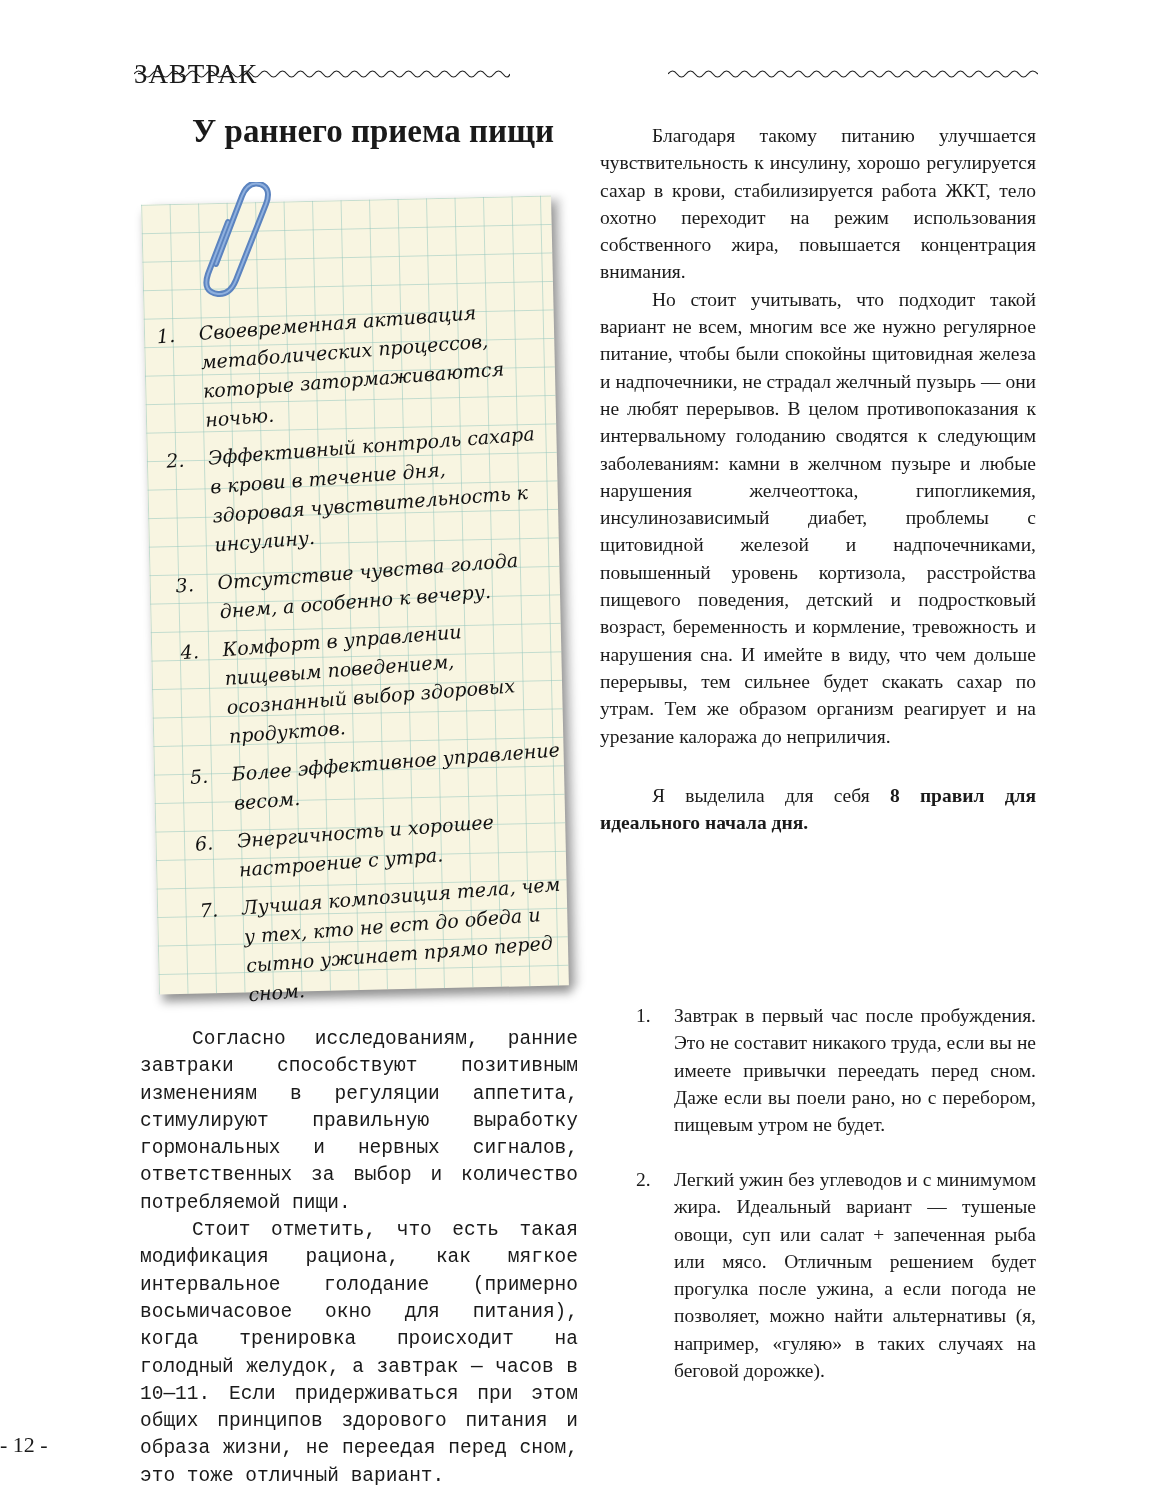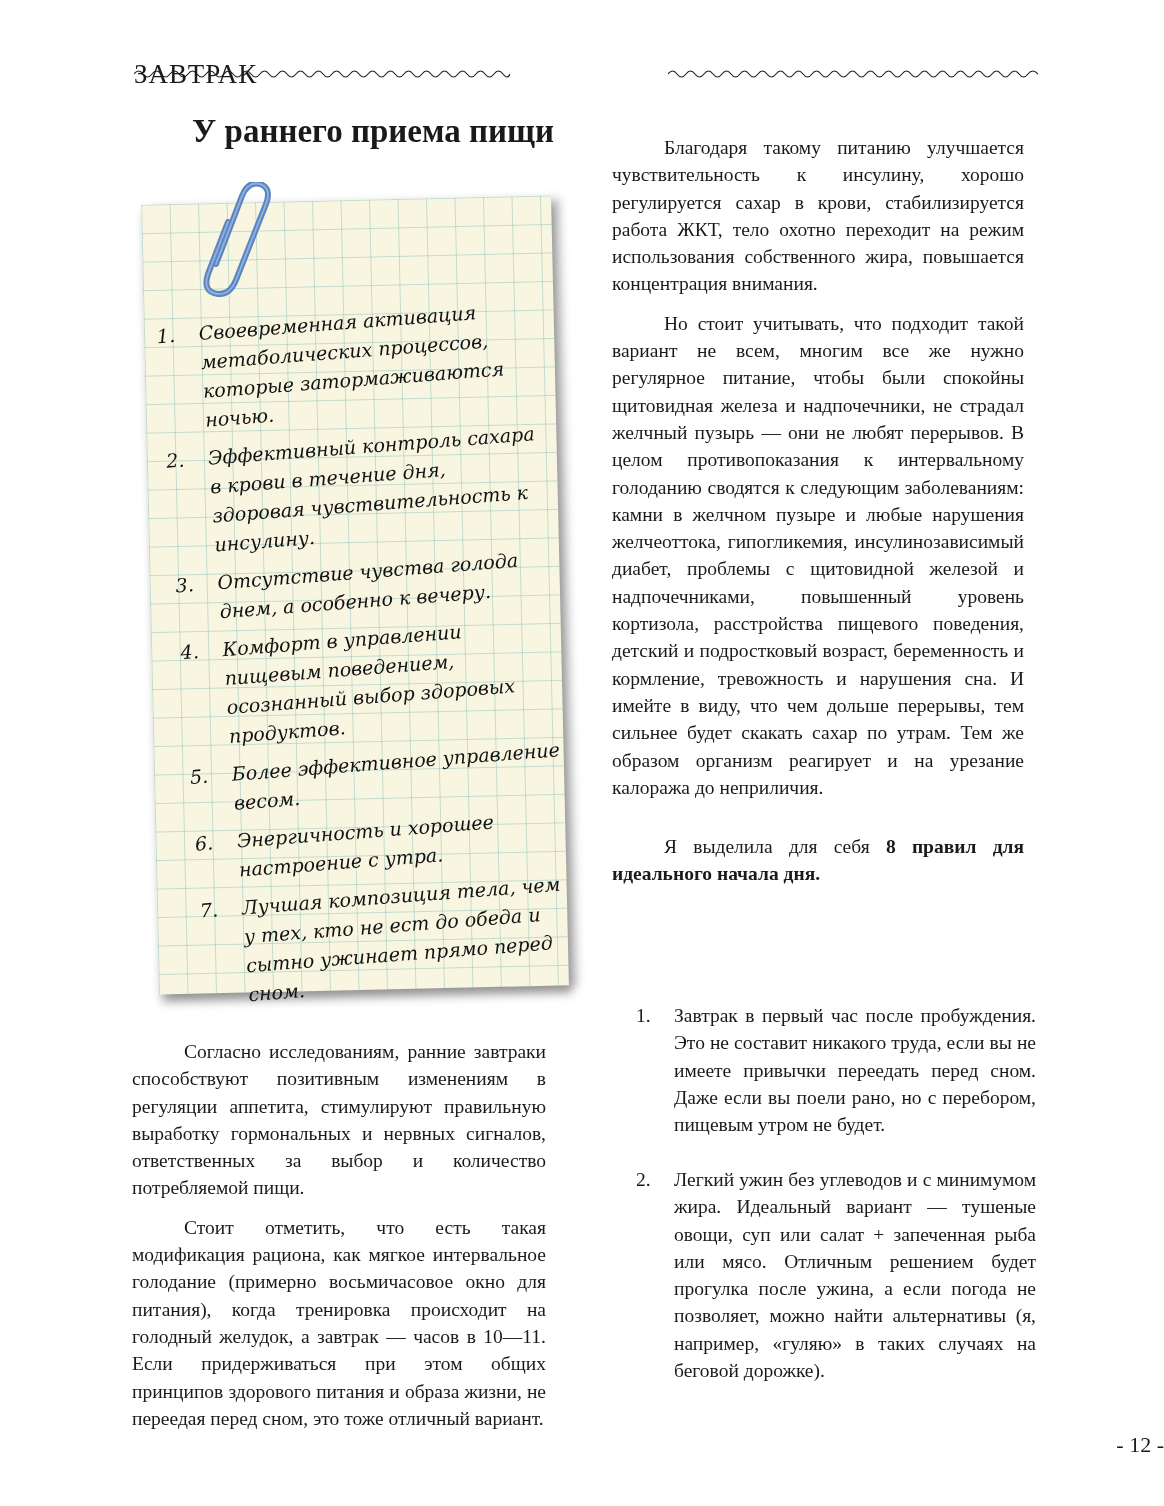--- a/index.html
+++ b/index.html
@@ -32,32 +32,32 @@
 
   .note-list { position: absolute; left: 8px; top: 118px; width: 380px; margin: 0; padding: 0;
                list-style: none; transform: rotate(-3deg); transform-origin: 0 0;
                font-family: "DejaVu Serif", serif; font-style: italic; font-size: 19px;
                line-height: 29px; color: #111; }
   .note-list li { position: relative; padding-left: 46px; margin-bottom: 9px; }
   .note-list .num { position: absolute; left: 4px; top: 0; }
 
   
   .col { position: absolute; font-size: 19.5px; line-height: 27.3px; text-align: justify; }
-  .col p { margin: 12px; text-indent: 52px; }
-  .col-left { left: 120px; top: 1026px; width: 438px; }
+  .col p { margin: 0; text-indent: 52px; }
+  .col-left { left: 140px; top: 1026px; width: 438px; font-family: Liberation Mono, monospace; }
   .col-right { left: 600px; top: 122px; width: 436px; }
   .col-right p.spaced { margin-top: 32px; }
   .rules { position: absolute; left: 600px; width: 436px; margin: 0; padding: 0; list-style: none;
            font-size: 19.5px; line-height: 27.3px; text-align: justify; }
   .rules li { position: relative; padding-left: 74px; }
   .rules .num { position: absolute; left: 36px; top: 0; }
   .rule1 { top: 1002px; }
   .rule2 { top: 1166px; }
 
-  .page-number { position: absolute; top: 1432px; left: 0; width: 1164px; text-align: right; font-size: 22px; }
+  .page-number { position: absolute; top: 1432px; left: 0; width: 1164px; text-align: left; font-size: 22px; }
   b { font-weight: bold; }
 </style>
 </head>
 <body>
 
 <div class="header">
   <svg class="wave left" viewBox="0 0 376 12" preserveAspectRatio="none">
     <path d="M0 6 Q4.5 0 9 6 T18 6 T27 6 T36 6 T45 6 T54 6 T63 6 T72 6 T81 6 T90 6 T99 6 T108 6 T117 6 T126 6 T135 6 T144 6 T153 6 T162 6 T171 6 T180 6 T189 6 T198 6 T207 6 T216 6 T225 6 T234 6 T243 6 T252 6 T261 6 T270 6 T279 6 T288 6 T297 6 T306 6 T315 6 T324 6 T333 6 T342 6 T351 6 T360 6 T369 6 T376 6" fill="none" stroke="#222" stroke-width="1.2"></path>
   </svg>
   <div class="header-title">ЗАВТРАК</div>

